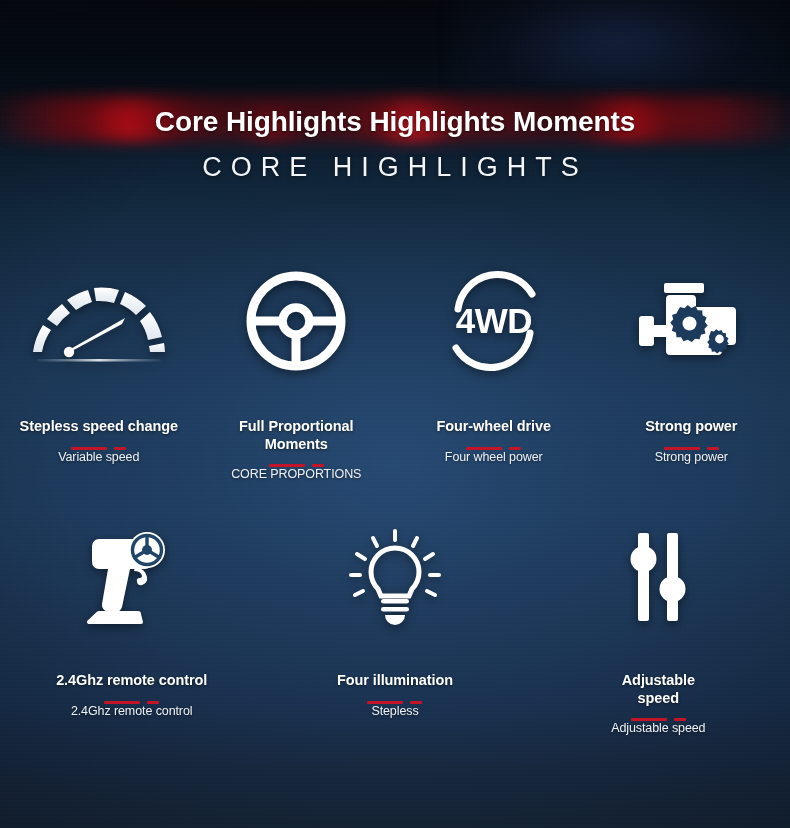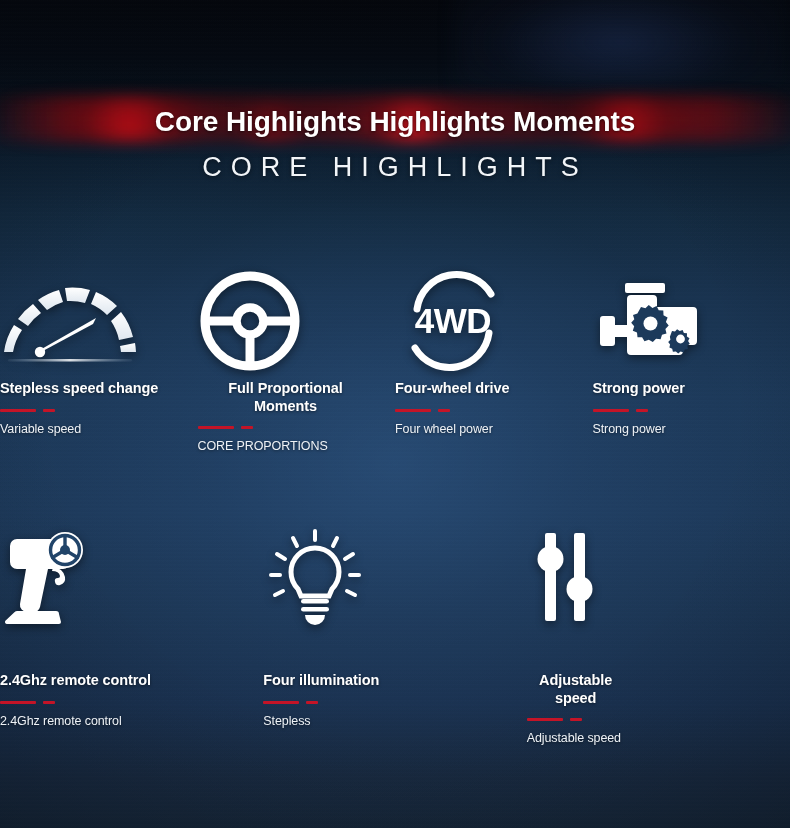--- a/index.html
+++ b/index.html
@@ -144,34 +144,35 @@
     display:flex;
     width:790px;
   }
   .row.r1{ height:258px; }
   .row.r2{ height:252px; }
 
   .cell{
     flex:1 1 0;
     display:flex;
     flex-direction:column;
-    align-items:flex-start;
+    align-items:center;
     position:relative;
   }
 
   .icon-wrap{
     height:118px;
     display:flex;
     align-items:center;
     justify-content:center;
     filter:drop-shadow(0 3px 5px rgba(0,0,0,.45));
   }
   .icon-wrap svg{ display:block; }
 
   .label-main{
+    margin-top:38px;
     font-size:14.5px;
     font-weight:bold;
     color:#ffffff;
     text-align:center;
     line-height:1.22;
     letter-spacing:-0.1px;
     text-shadow:0 1px 3px rgba(0,0,0,.5);
     max-width:176px;
   }
   .row.r2 .label-main{ margin-top:34px; }
@@ -187,21 +188,20 @@
     background:#c41427;
     border-radius:1px;
   }
   .divider .d-short{
     width:12px; height:3px;
     background:#c41427;
     border-radius:1px;
   }
 
   .label-sub{
-    margin-top:10px;
     font-size:12.5px;
     font-weight:400;
     color:#eef2f6;
     text-align:center;
     letter-spacing:-0.1px;
     text-shadow:0 1px 3px rgba(0,0,0,.45);
     max-width:182px;
   }
 
   

